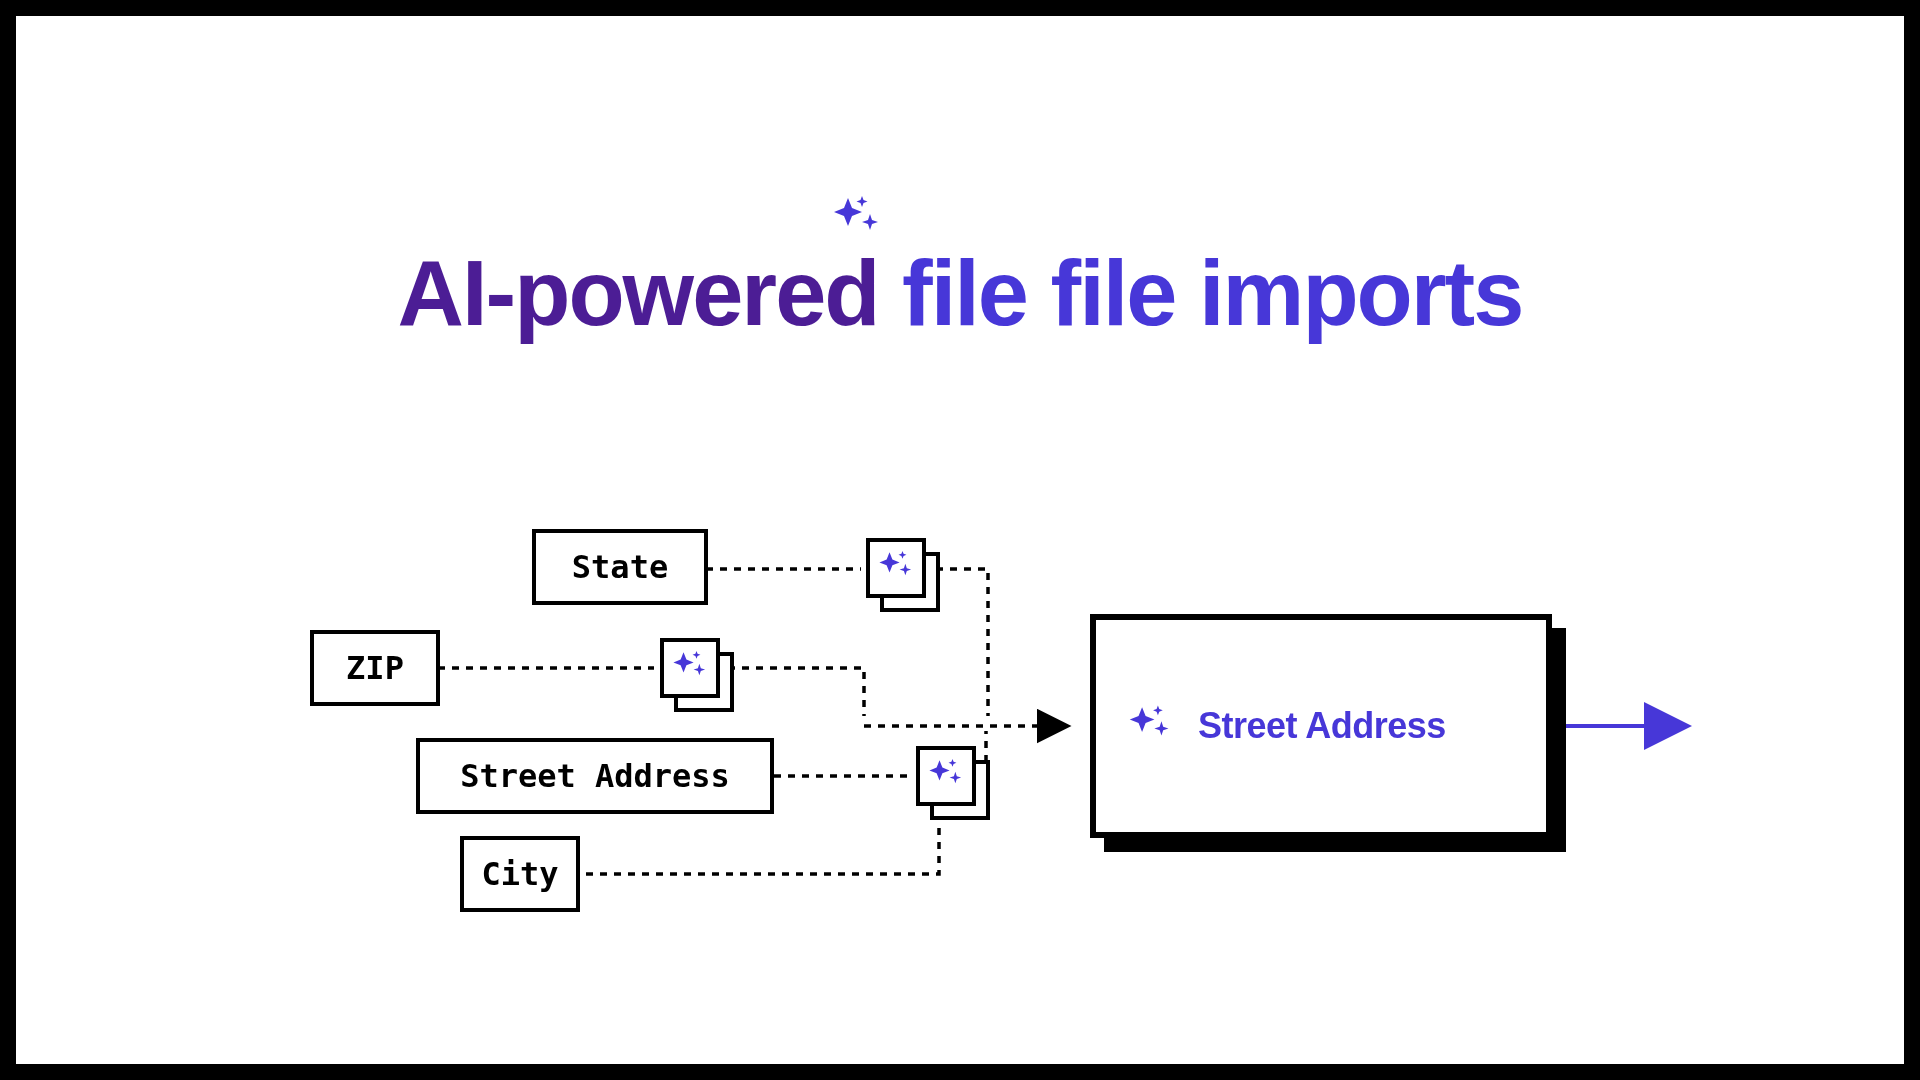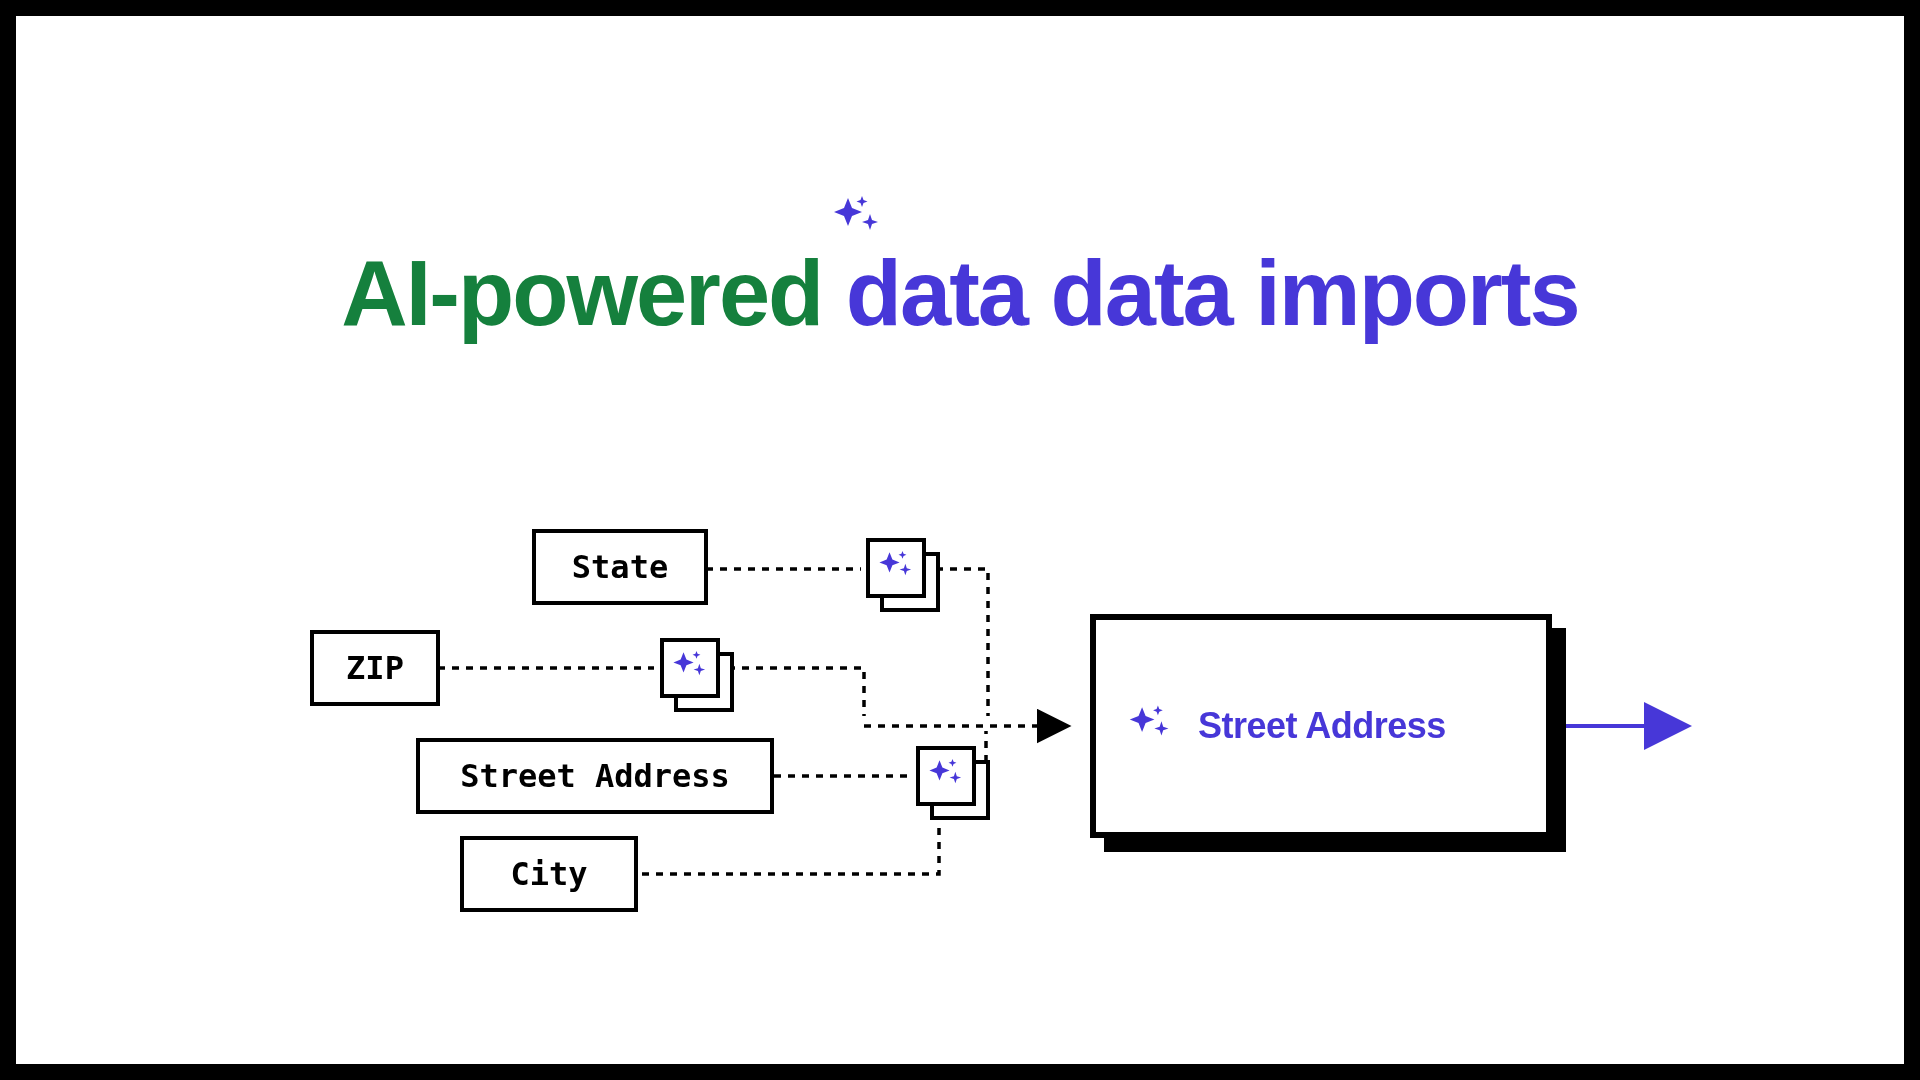--- a/index.html
+++ b/index.html
@@ -1,18 +1,18 @@
 <!DOCTYPE html>
 <html><head>
 <meta charset="utf-8">
 <style>
   html,body{margin:0;padding:0;width:1920px;height:1080px;background:#000;font-family:-apple-system,BlinkMacSystemFont,"Segoe UI",Helvetica,Arial,sans-serif;overflow:hidden;}
   .frame{position:absolute;left:10px;top:10px;width:1900px;height:1060px;background:#fff;border:6px solid #000;box-sizing:border-box;}
   .title{position:absolute;top:225px;left:0;width:100%;text-align:center;font-weight:800;font-size:92px;letter-spacing:-2px;white-space:nowrap;}
-  .title .black{color:#15803d;}
+  .title .black{color:#4c1d95;}
   .title .accent{color:#4737d8;}
   .sparkle-title{position:absolute;left:816px;top:178px;}
   .box{position:absolute;border:4px solid #000;background:#fff;font-family:"SFMono-Regular",Menlo,Consolas,monospace;font-weight:700;font-size:32px;display:flex;align-items:center;justify-content:center;padding:0 24px;height:76px;box-sizing:border-box;}
   .ai-card{position:absolute;}
   .ai-card .back{position:absolute;width:60px;height:60px;border:4px solid #000;background:#fff;box-sizing:border-box;}
   .ai-card .front{position:absolute;left:-14px;top:-14px;width:60px;height:60px;border:4px solid #000;background:#fff;box-sizing:border-box;display:flex;align-items:center;justify-content:center;}
   .out-card{position:absolute;}
   .out-shadow{position:absolute;width:462px;height:224px;background:#000;left:14px;top:14px;}
   .out-front{position:absolute;width:462px;height:224px;background:#fff;border:6px solid #000;box-sizing:border-box;display:flex;align-items:center;}
   .out-text{font-family:-apple-system,BlinkMacSystemFont,"Segoe UI",Helvetica,Arial,sans-serif;font-weight:800;font-size:36px;color:#4737d8;letter-spacing:-0.5px;line-height:1.3;}
@@ -27,21 +27,21 @@
   <span class="sparkle-title">
     <svg width="50" height="50" viewBox="0 0 50 50">
       <g fill="#4737d8">
         <path d="M16 4 L20 14 L30 18 L20 22 L16 32 L12 22 L2 18 L12 14 Z"></path>
         <path d="M38 20 L40 26 L46 28 L40 30 L38 36 L36 30 L30 28 L36 26 Z"></path>
         <path d="M30 2 L31.5 6 L35.5 7.5 L31.5 9 L30 13 L28.5 9 L24.5 7.5 L28.5 6 Z"></path>
       </g>
     </svg>
   </span>
   <div class="title">
-    <span class="black">AI-powered </span><span class="accent">data data imports</span>
+    <span class="black">AI-powered </span><span class="accent">file file imports</span>
   </div>
 
   <svg class="conn" width="1900" height="1060">
     <defs>
       <marker id="arr-black" markerWidth="12" markerHeight="12" refX="9" refY="5" orient="auto">
         <path d="M0,0 L10,5 L0,10 Z" fill="#000"></path>
       </marker>
       <marker id="arr-accent" markerWidth="14" markerHeight="14" refX="11" refY="6" orient="auto">
         <path d="M0,0 L12,6 L0,12 Z" fill="#4737d8"></path>
       </marker>
@@ -73,21 +73,21 @@
 
   <div class="box" style="left:516px;top:513px;width:176px;">
     <span>State</span>
   </div>
   <div class="box" style="left:294px;top:614px;width:130px;">
     <span>ZIP</span>
   </div>
   <div class="box" style="left:400px;top:722px;width:358px;">
     <span>Street Address</span>
   </div>
-  <div class="box" style="left:444px;top:820px;width:178px;">
+  <div class="box" style="left:444px;top:820px;width:120px;">
     <span>City</span>
   </div>
 
   <div class="ai-card" style="left:864px;top:536px;">
     <div class="back"></div>
     <div class="front">
       <span>
         <svg width="36" height="36" viewBox="0 0 50 50">
             <g fill="#4737d8">
           <path d="M16 6 L20 16 L30 20 L20 24 L16 34 L12 24 L2 20 L12 16 Z"></path>

